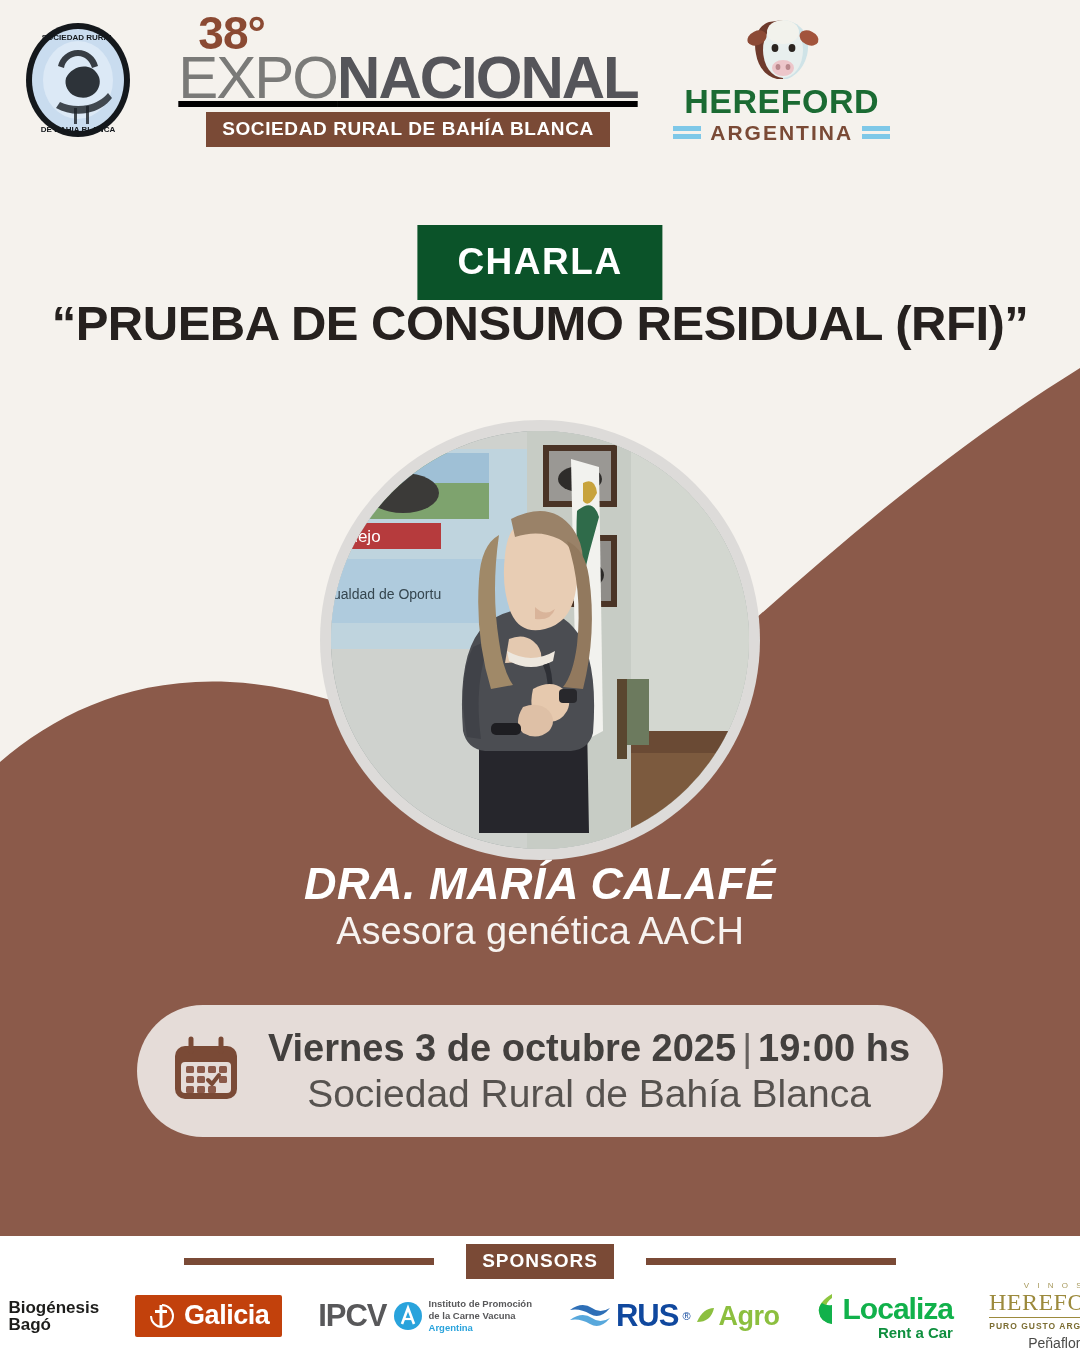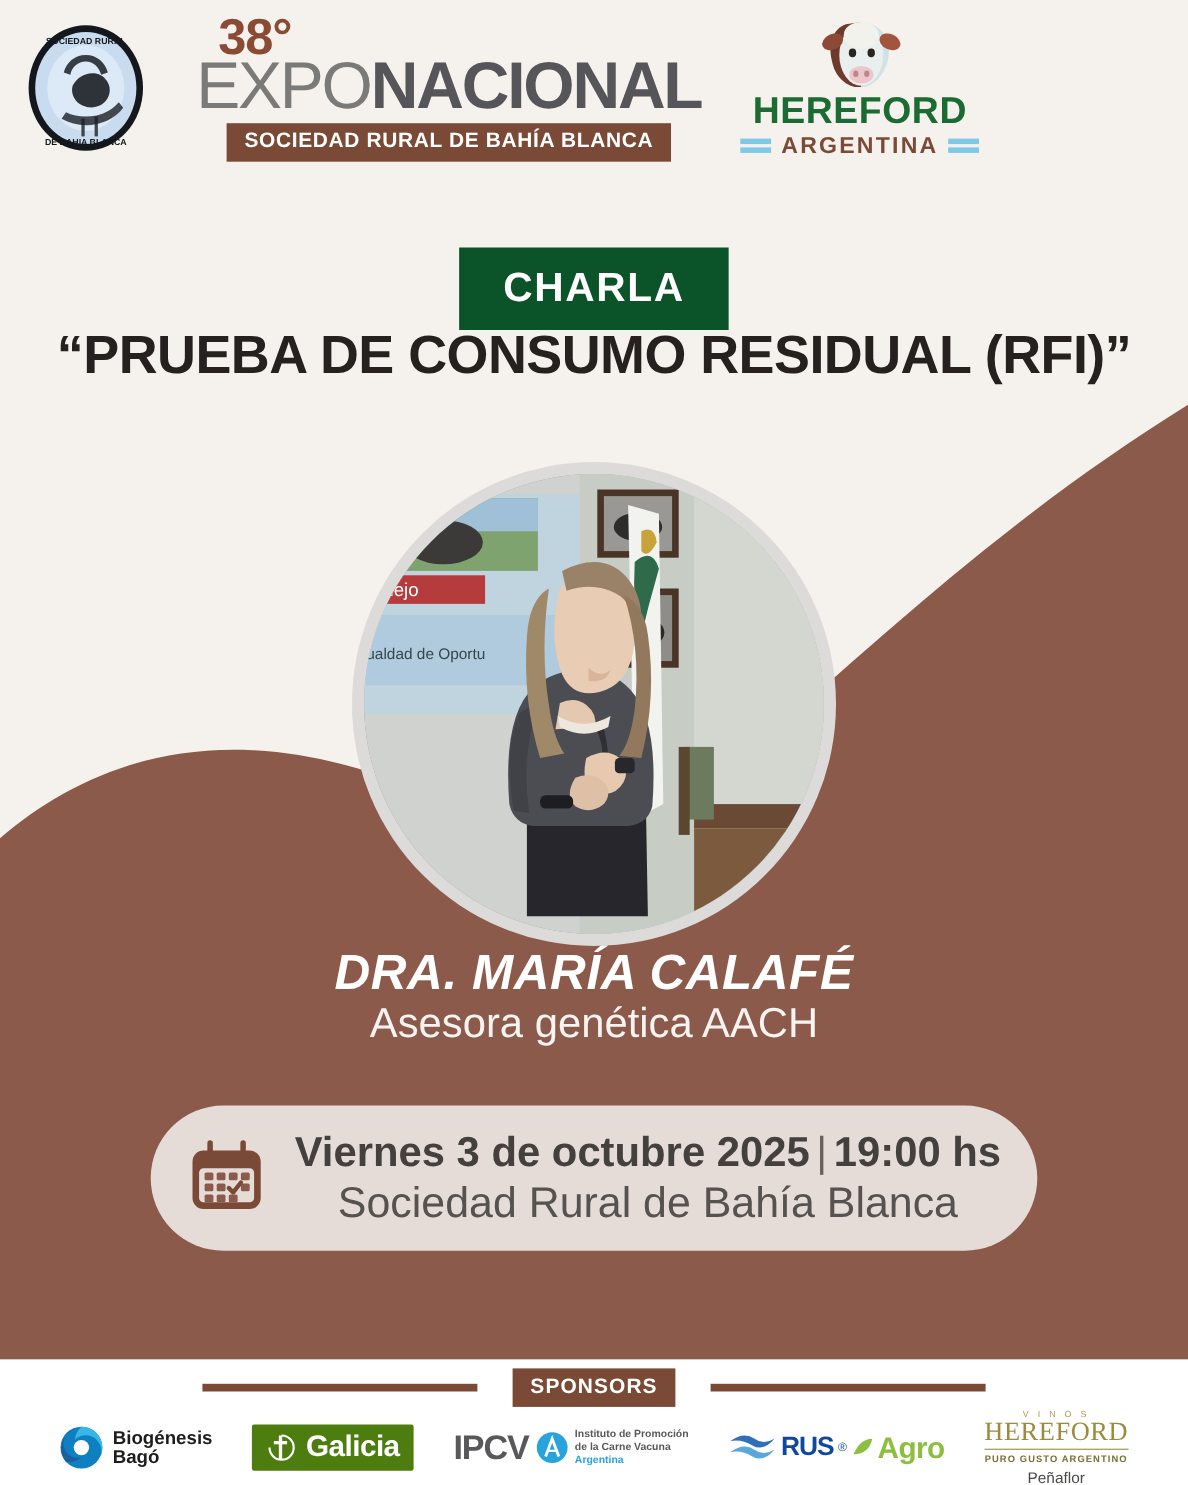--- a/index.html
+++ b/index.html
@@ -27,20 +27,21 @@
   
   .expo { display:flex; flex-direction:column; align-items:center; }
   .expo-deg {
     align-self:flex-start; margin-left:20px;
     font-size:46px; font-weight:bold; color:#8B4A33;
     letter-spacing:-1px; line-height:0.9;
   }
   .expo-main {
     font-size:60px; font-weight:bold; line-height:0.95; letter-spacing:-2px;
     margin-top:-6px;
+    text-decoration:underline;
   }
   .expo-main .lt { color:#7A7A78; font-weight:normal; }
   .expo-main .hv { color:#55555A; font-weight:bold; }
   .expo-bar {
     margin-top:6px; background:#7A4A36; color:#fff;
     font-size:19px; font-weight:bold; letter-spacing:0.6px;
     padding:6px 16px 7px;
   }
 
   
@@ -126,32 +127,32 @@
     position:absolute; top:48px; left:0; width:1080px; height:64px;
     display:flex; align-items:center; justify-content:center; gap:36px;
   }
   .logo { display:flex; align-items:center; flex:0 0 auto; }
 
   
   .biog { gap:8px; }
   .biog-txt { font-size:17px; font-weight:bold; color:#1D1D1B; line-height:1.02; }
   
   .galicia {
-    background:#4d7c0f; padding:5px 13px 6px; border-radius:2px;
+    background:#c2410c; padding:5px 13px 6px; border-radius:2px;
     gap:8px; align-items:center;
   }
   .galicia-word { color:#fff; font-size:27px; font-weight:bold; letter-spacing:-0.5px; }
   
   .ipcva { gap:6px; }
   .ipcva-word { font-size:31px; font-weight:bold; color:#58585A; letter-spacing:-1px; }
   .ipcva-txt { font-size:9.5px; color:#58585A; font-weight:bold; line-height:1.25; }
   .ipcva-txt .arg { color:#29A3DC; }
   
   .rus { gap:4px; }
-  .rus-word { font-size:24px; font-weight:bold; color:#10489E; letter-spacing:-1px; }
+  .rus-word { font-size:31px; font-weight:bold; color:#10489E; letter-spacing:-1px; }
   .rus-reg { font-size:11px; color:#10489E; vertical-align:super; }
   .agro-word { font-size:27px; font-weight:bold; color:#8CBF3F; letter-spacing:-0.5px; }
   
   .localiza { flex-direction:column; align-items:flex-start; }
   .localiza-top { display:flex; align-items:center; gap:5px; }
   .localiza-word { font-size:30px; font-weight:bold; color:#11B14B; letter-spacing:-1px; }
   .localiza-sub { font-size:15px; font-weight:bold; color:#0E8F3E; align-self:flex-end; margin-top:-2px; }
   
   .hwine { flex-direction:column; align-items:center; }
   .hwine-vinos { font-size:8px; color:#A89A5E; letter-spacing:3px; }
@@ -357,20 +358,30 @@
         <path d="M2 20 q12 -9 22 -2 q8 6 18 0 q-10 12 -20 6 q-10 -6 -20 -4z" fill="#58A8DC"></path>
       </svg>
       <span class="rus-word">RUS</span>
       <span class="rus-reg">®</span>
       <svg width="20" height="20" viewBox="0 0 20 20">
         <path d="M2 16 q6 -14 17 -14 q-3 14 -17 14z" fill="#8CBF3F"></path>
       </svg>
       <span class="agro-word">Agro</span>
     </div>
 
+    <div class="logo localiza">
+      <div class="localiza-top">
+        <svg width="22" height="32" viewBox="0 0 22 32">
+          <path d="M16 1 q-14 8 -13 18 q1 9 13 12 l0 -9 q-6 -2 -6 -7 q0 -6 6 -10z" fill="#8DC63F"></path>
+          <path d="M16 12 l0 19 q-12 -2 -13 -12 q-1 -5 3 -9 q4 3 10 2z" fill="#11B14B"></path>
+        </svg>
+        <span class="localiza-word">Localiza</span>
+      </div>
+      <span class="localiza-sub">Rent a Car</span>
+    </div>
 
     <div class="logo hwine">
       <span class="hwine-vinos">V I N O S</span>
       <span class="hwine-name">HEREFORD</span>
       <span class="hwine-tag">PURO GUSTO ARGENTINO</span>
       <span class="hwine-pen">Peñaflor</span>
     </div>
 
   </div>
 </div>

